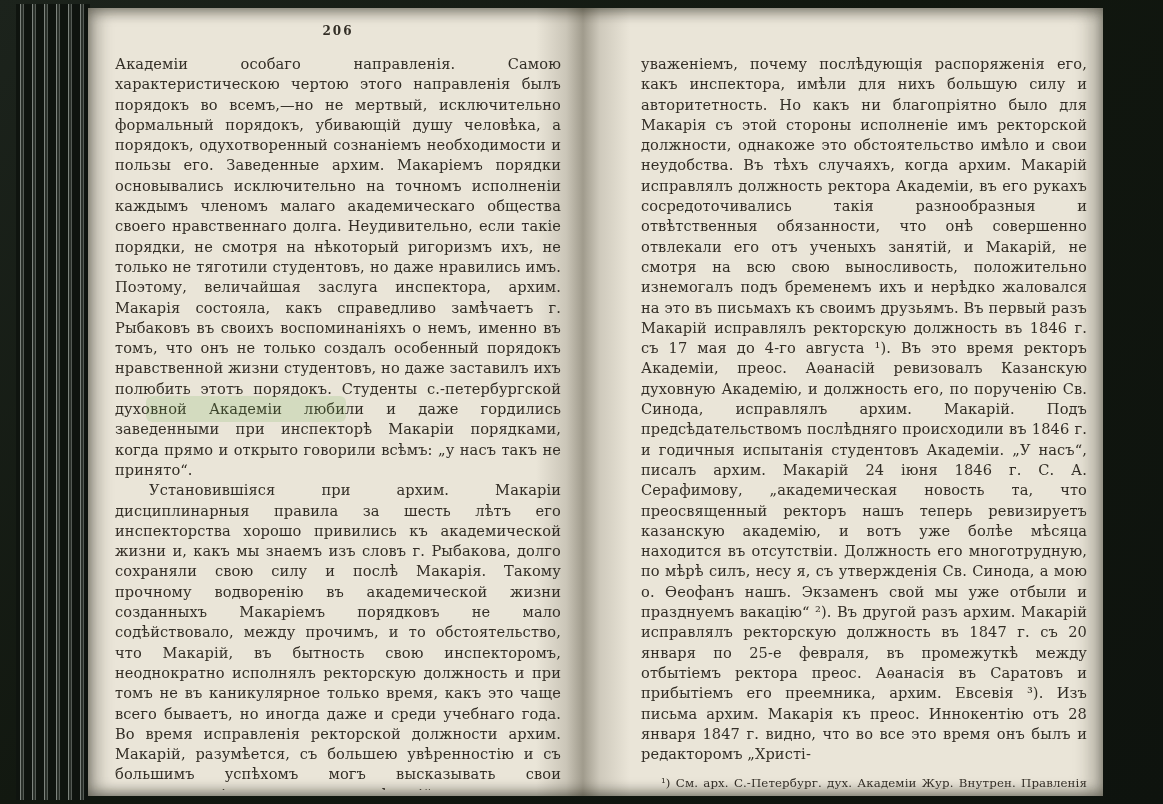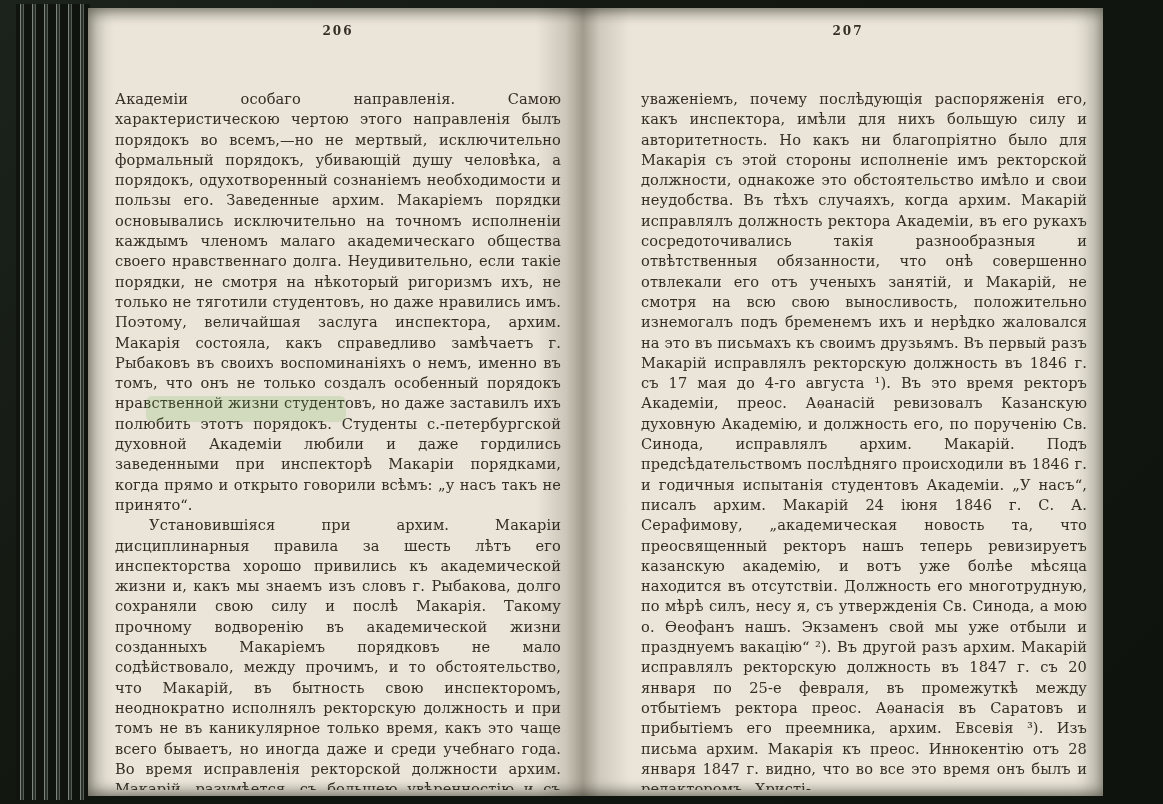--- a/index.html
+++ b/index.html
@@ -87,21 +87,20 @@
     position: absolute;
     top: 46px;
     bottom: 6px;
     width: 446px;
     overflow: hidden;
     font-size: 14.6px;
     line-height: 20.3px;
     text-align: justify;
     color: #332e26;
     letter-spacing: 0.1px;
-    margin-top: 35px;
   }
   .page.left  .text { left: 27px; }
   .page.right .text { left: 58px; }
 
   .para { margin: 0; text-indent: 0; }
   .para.indent { text-indent: 34px; }
 
   .footnotes {
     margin-top: 12px;
     font-size: 11.8px;
@@ -133,21 +132,20 @@
     <section class="page left">
       <div class="pagenum">206</div>
       <div class="text">
         <p class="para">Академіи особаго направленія. Самою характеристическою чертою этого направленія былъ порядокъ во всемъ,—но не мертвый, исключительно формальный порядокъ, убивающій душу человѣка, а порядокъ, одухотворенный сознаніемъ необходимости и пользы его. Заведенные архим. Макаріемъ порядки основывались исключительно на точномъ исполненіи каждымъ членомъ малаго академическаго общества своего нравственнаго долга. Неудивительно, если такіе порядки, не смотря на нѣкоторый ригоризмъ ихъ, не только не тяготили студентовъ, но даже нравились имъ. Поэтому, величайшая заслуга инспектора, архим. Макарія состояла, какъ справедливо замѣчаетъ г. Рыбаковъ въ своихъ воспоминаніяхъ о немъ, именно въ томъ, что онъ не только создалъ особенный порядокъ нравственной жизни студентовъ, но даже заставилъ ихъ полюбить этотъ порядокъ. Студенты с.-петербургской духовной Академіи любили и даже гордились заведенными при инспекторѣ Макаріи порядками, когда прямо и открыто говорили всѣмъ: „у насъ такъ не принято“.</p>
         <p class="para indent">Установившіяся при архим. Макаріи дисциплинарныя правила за шесть лѣтъ его инспекторства хорошо привились къ академической жизни и, какъ мы знаемъ изъ словъ г. Рыбакова, долго сохраняли свою силу и послѣ Макарія. Такому прочному водворенію въ академической жизни созданныхъ Макаріемъ порядковъ не мало содѣйствовало, между прочимъ, и то обстоятельство, что Макарій, въ бытность свою инспекторомъ, неоднократно исполнялъ ректорскую должность и при томъ не въ каникулярное только время, какъ это чаще всего бываетъ, но иногда даже и среди учебнаго года. Во время исправленія ректорской должности архим. Макарій, разумѣется, съ большею увѣренностію и съ большимъ успѣхомъ могъ высказывать свои предположенія касательно измѣненій въ правилахъ дисциплины, чѣмъ въ то время, когда онъ бывалъ только инспекторомъ. Съ другой стороны, и сами студенты во время исправленія архим. Макаріемъ ректорской должности привыкали относиться къ своему инспектору съ большимъ</p>
       </div>
       <div class="artifact"></div>
     </section>
 
     <section class="page right">
-      <div class="pagenum">207</div>
       <div class="text">
         <p class="para">уваженіемъ, почему послѣдующія распоряженія его, какъ инспектора, имѣли для нихъ большую силу и авторитетность. Но какъ ни благопріятно было для Макарія съ этой стороны исполненіе имъ ректорской должности, однакоже это обстоятельство имѣло и свои неудобства. Въ тѣхъ случаяхъ, когда архим. Макарій исправлялъ должность ректора Академіи, въ его рукахъ сосредоточивались такія разнообразныя и отвѣтственныя обязанности, что онѣ совершенно отвлекали его отъ ученыхъ занятій, и Макарій, не смотря на всю свою выносливость, положительно изнемогалъ подъ бременемъ ихъ и нерѣдко жаловался на это въ письмахъ къ своимъ друзьямъ. Въ первый разъ Макарій исправлялъ ректорскую должность въ 1846 г. съ 17 мая до 4-го августа ¹). Въ это время ректоръ Академіи, преос. Аѳанасій ревизовалъ Казанскую духовную Академію, и должность его, по порученію Св. Синода, исправлялъ архим. Макарій. Подъ предсѣдательствомъ послѣдняго происходили въ 1846 г. и годичныя испытанія студентовъ Академіи. „У насъ“, писалъ архим. Макарій 24 іюня 1846 г. С. А. Серафимову, „академическая новость та, что преосвященный ректоръ нашъ теперь ревизируетъ казанскую академію, и вотъ уже болѣе мѣсяца находится въ отсутствіи. Должность его многотрудную, по мѣрѣ силъ, несу я, съ утвержденія Св. Синода, а мою о. Ѳеофанъ нашъ. Экзаменъ свой мы уже отбыли и празднуемъ вакацію“ ²). Въ другой разъ архим. Макарій исправлялъ ректорскую должность въ 1847 г. съ 20 января по 25-е февраля, въ промежуткѣ между отбытіемъ ректора преос. Аѳанасія въ Саратовъ и прибытіемъ его преемника, архим. Евсевія ³). Изъ письма архим. Макарія къ преос. Иннокентію отъ 28 января 1847 г. видно, что во все это время онъ былъ и редакторомъ „Христі-</p>
         <div class="footnotes">
           <p class="fn">¹) См. арх. С.-Петербург. дух. Академіи Жур. Внутрен. Правленія за 8-е и 22 іюля 1846 г.</p>
 
         </div>
       </div>
     </section>
   </div>
 </div>

